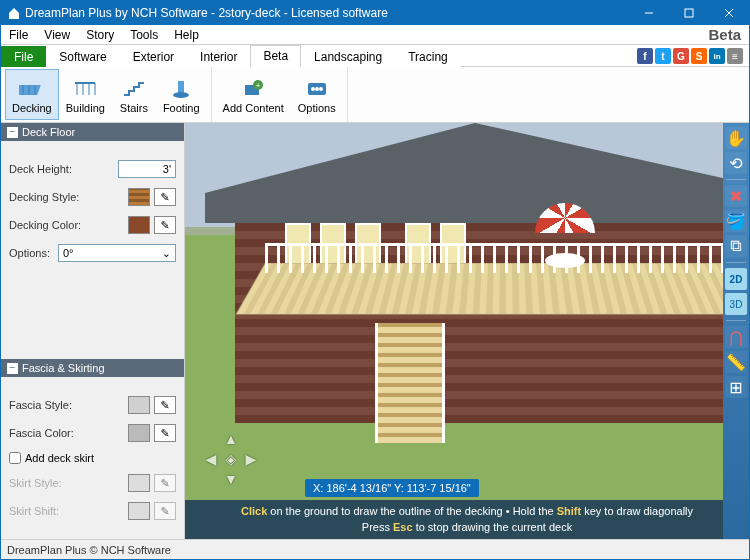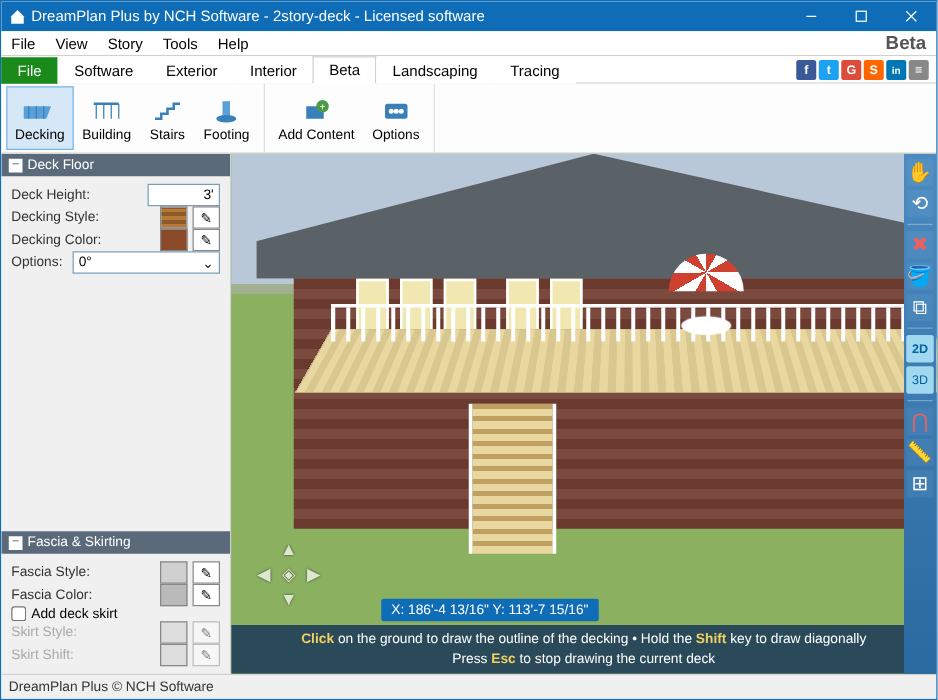--- a/index.html
+++ b/index.html
@@ -28,21 +28,21 @@
 .ribbon-btn { display: flex; flex-direction: column; align-items: center; justify-content: center; padding: 2px 6px; font-size: 11px; cursor: pointer; min-width: 44px; border: 1px solid transparent; }
 .ribbon-btn.active { background: #d6e8f7; border: 1px solid #7bb6e6; }
 .ribbon-btn .ri { width: 26px; height: 26px; display: flex; align-items: center; justify-content: center; }
 .ribbon-spacer { flex: 1; }
 
 .workarea { flex: 1; display: flex; min-height: 0; }
 
 .sidebar { width: 184px; background: #f0f0f0; border-right: 1px solid #d0d0d0; display: flex; flex-direction: column; font-size: 11px; overflow: hidden; }
 .panel-head { background: #5a6a7a; color: #fff; font-size: 11px; padding: 3px 6px; display: flex; align-items: center; gap: 4px; }
 .panel-head .pm { width: 11px; height: 11px; background: #fff; color: #5a6a7a; display: inline-flex; align-items: center; justify-content: center; font-size: 10px; line-height: 1; }
-.panel-body { padding: 6px 8px; display: flex; flex-direction: column; gap: 0; }
+.panel-body { padding: 19px 8px; display: flex; flex-direction: column; gap: 10px; }
 .prop-row { display: flex; align-items: center; gap: 4px; }
 .prop-row label { flex: 1; color: #333; }
 .prop-row.disabled label { color: #aaa; }
 .swatch { width: 22px; height: 18px; border: 1px solid #888; }
 .picker { width: 22px; height: 18px; border: 1px solid #888; display: flex; align-items: center; justify-content: center; background: #fff; }
 .stepper { width: 58px; height: 18px; border: 1px solid #7a9db8; background: #fff; display: flex; align-items: center; justify-content: flex-end; padding: 0 4px; }
 .dropdown { flex: 1; height: 18px; border: 1px solid #7a9db8; background: #fff; display: flex; align-items: center; padding: 0 4px; justify-content: space-between; }
 .checkbox-row { display: flex; align-items: center; gap: 4px; }
 .checkbox-row input { width: 12px; height: 12px; }
 .sidebar-spacer { flex: 1; }

